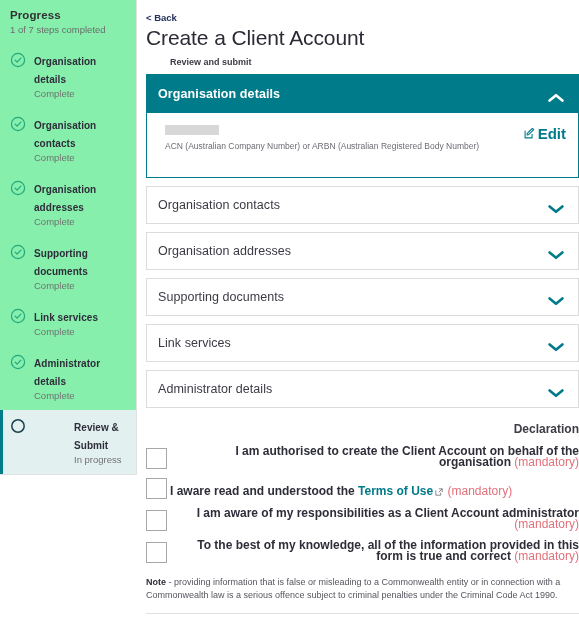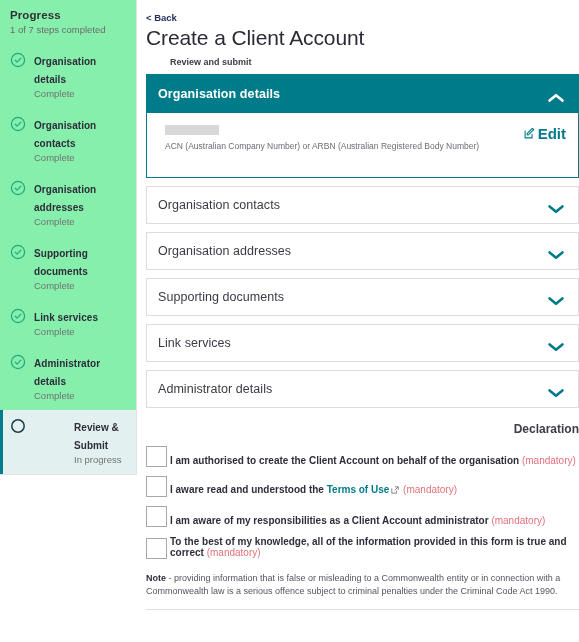--- a/index.html
+++ b/index.html
@@ -184,25 +184,26 @@
   }
   .cb {
     flex: 0 0 21px;
     width: 21px; height: 21px;
     border: 1px solid #a7a7a7;
     background: #fff;
     margin-right: 3px;
     cursor: pointer;
   }
   .decl-text {
-    font-size: 10px;
+    font-size: 12px;
     font-weight: bold;
     color: #2e2e3a;
     line-height: 11px;
     padding-bottom: 1px;
+    text-align: right;
   }
   .mand { color: #e2707a; font-weight: normal; }
   .tou {
     color: #007b8a;
     text-decoration: none;
     font-weight: bold;
     cursor: pointer;
   }
   .ext-ico { vertical-align: -1px; margin: 0 1px 0 2px; }
 

